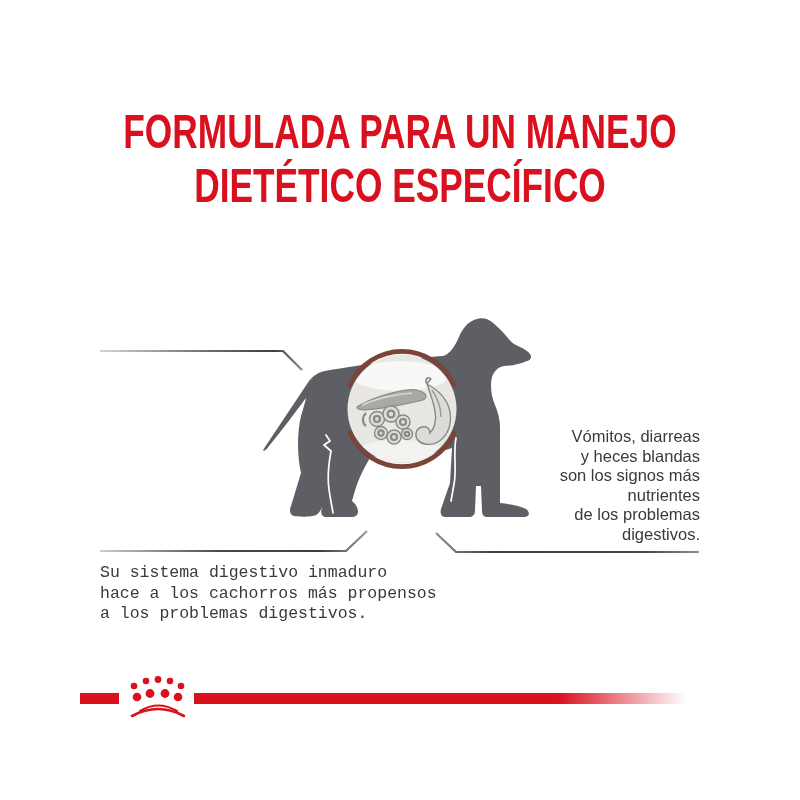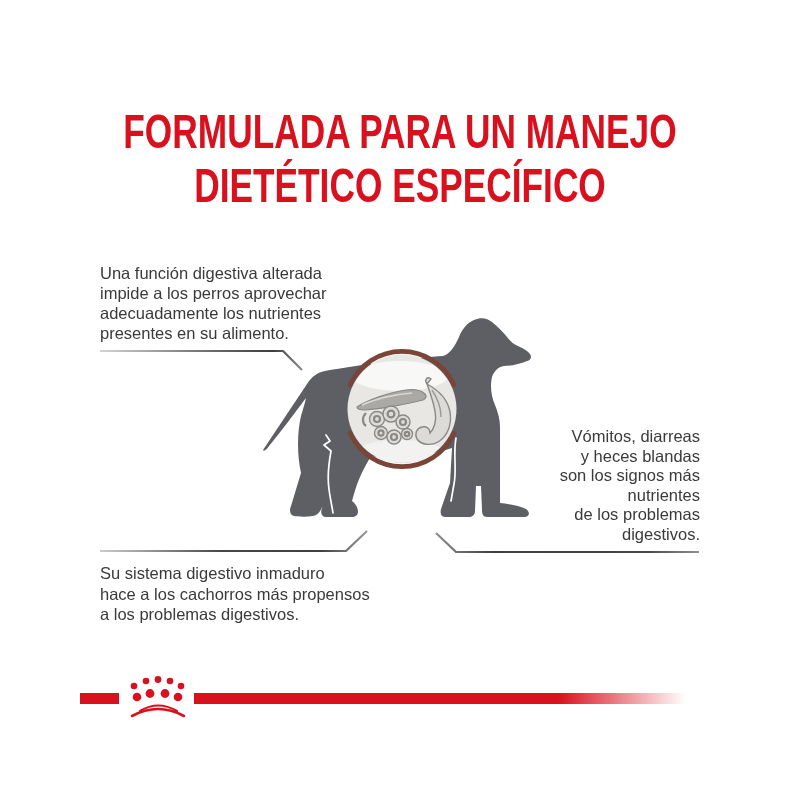--- a/index.html
+++ b/index.html
@@ -15,21 +15,21 @@
     font-size:49px;line-height:54px;font-weight:bold;
     transform:scaleX(0.72);transform-origin:50% 0;
     white-space:pre-line;letter-spacing:0;
   }
   .callout{
     position:absolute;color:var(--text-dark,#3a3a3a);
     font-size:16.5px;white-space:pre-line;
   }
   .callout.tl{left:100px;top:249px;line-height:20px;text-align:left;}
   .callout.r{right:100px;top:413px;line-height:19.6px;text-align:right;}
-  .callout.bl{left:100px;top:549px;line-height:20.5px;text-align:left;}
+  .callout.bl{left:100px;top:549px;line-height:20.5px;text-align:left;font-family:Liberation Mono, monospace;}
 
   
   .dog-fill{fill:var(--dog-gray,#5e5f65);}
   .dog-detail{stroke:#ffffff;stroke-width:1.7;fill:none;stroke-linecap:round;stroke-linejoin:round;}
   .ring{stroke:var(--ring-brown,#7a4437);stroke-width:4.6;fill:none;stroke-linecap:round;}
   .circle-fill{fill:var(--circle-fill,#e8e7e3);}
   .organ-fill{fill:var(--organ-fill,#dcdbd8);stroke:var(--organ-outline,#8a8987);stroke-width:1.4;}
   .organ-line{stroke:var(--organ-outline,#8a8987);fill:none;stroke-width:2.2;}
   .organ-dark{fill:#aaa9a6;stroke:var(--organ-outline,#8a8987);stroke-width:1.2;}
   .red-fill{fill:var(--accent-red,#d9111e);}
@@ -156,24 +156,20 @@
       <circle class="red-fill" cx="165" cy="679.5" r="4.4"></circle>
       <circle class="red-fill" cx="178" cy="683" r="4.3"></circle>
       <path class="red-line" stroke-width="2.6" d="M132,702 Q158,688 184,702"></path>
       <path class="red-line" stroke-width="2.2" d="M140,697 Q158,686 177,697"></path>
     </g>
   </svg>
 
   <h1 class="headline">FORMULADA PARA UN MANEJO
 DIETÉTICO ESPECÍFICO</h1>
 
-  <div class="callout tl">Una función digestiva alterada
-impide a los perros aprovechar
-adecuadamente los nutrientes
-presentes en su alimento.</div>
   <div class="callout r">Vómitos, diarreas
 y heces blandas
 son los signos más
 nutrientes
 de los problemas
 digestivos.</div>
   <div class="callout bl">Su sistema digestivo inmaduro
 hace a los cachorros más propensos
 a los problemas digestivos.</div>
 

